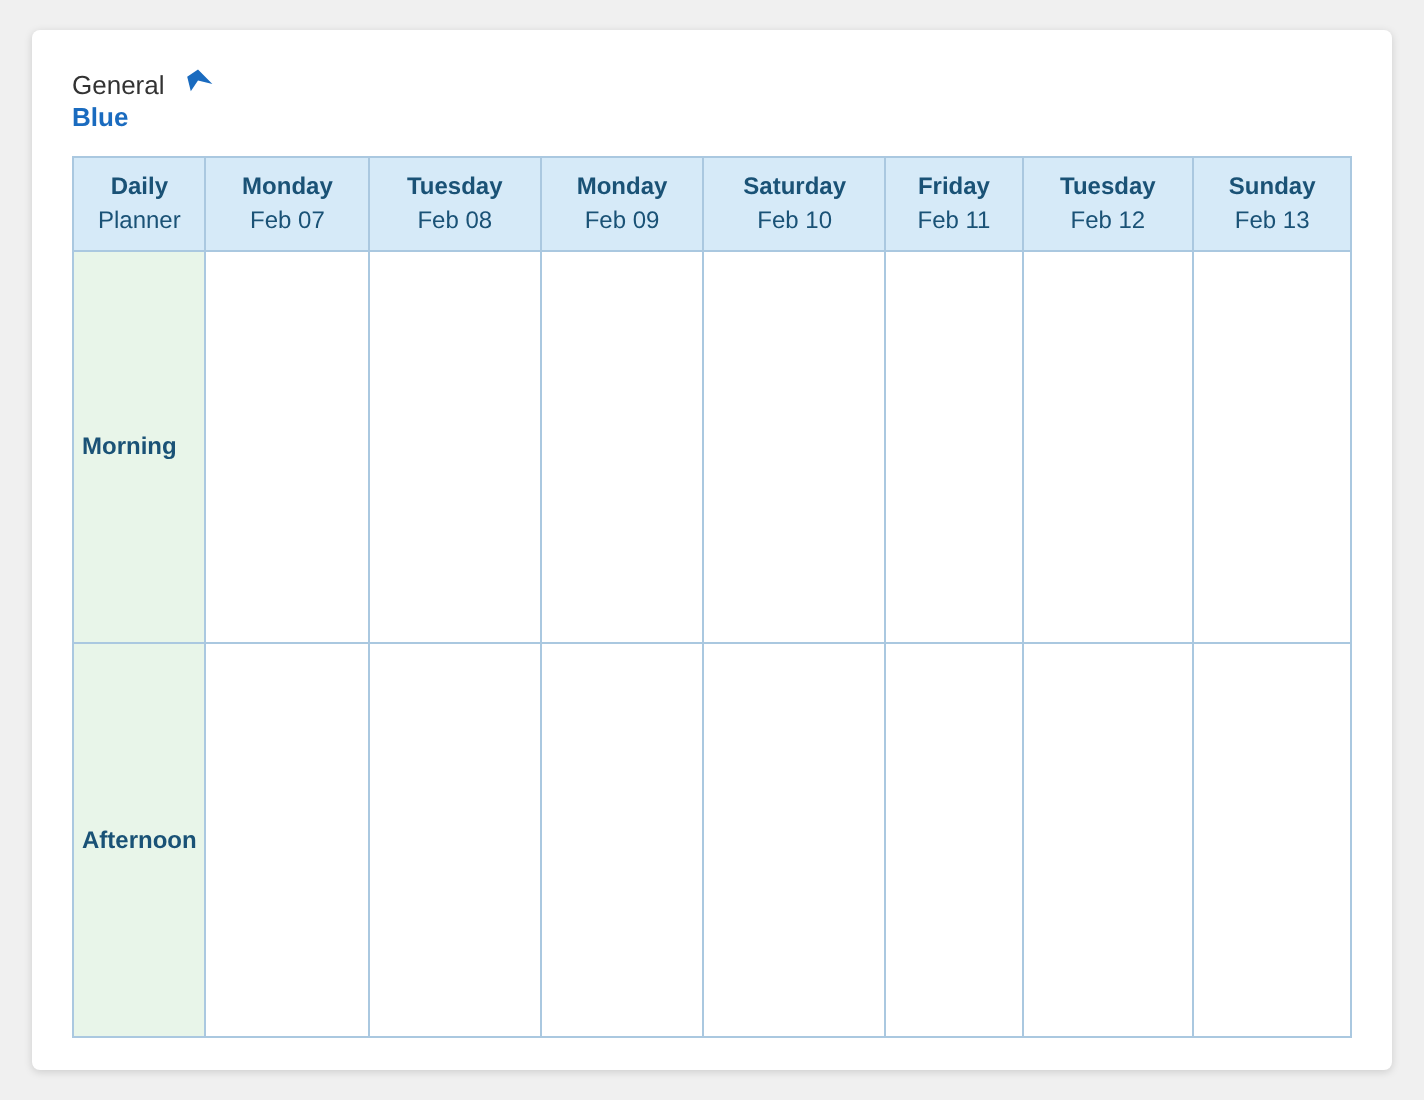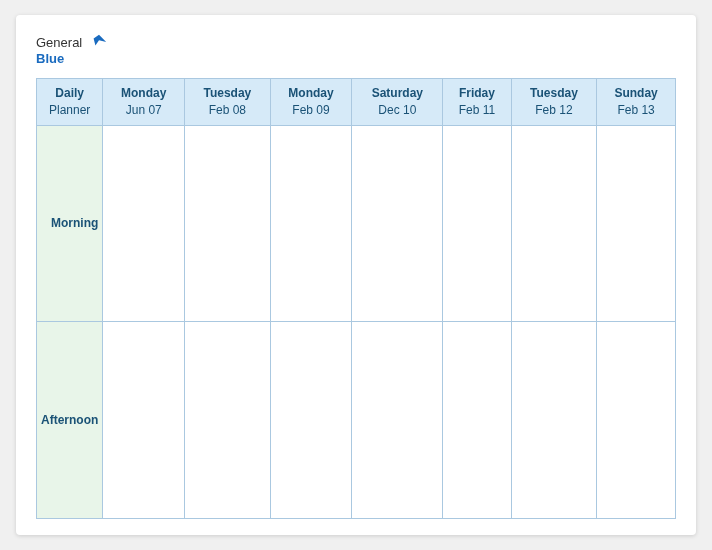--- a/index.html
+++ b/index.html
@@ -90,21 +90,21 @@
       font-size: 12px;
       font-weight: bold;
     }
     .header-row th .day-date {
       display: block;
       font-size: 12px;
       font-weight: normal;
     }
     .label-cell {
       background: #e8f5e9;
-      text-align: right;
+      text-align: left;
       vertical-align: middle;
       font-size: 12px;
       font-weight: bold;
       color: #1a5276;
       width: 60px;
       padding: 6px 4px;
     }
     .content-cell {
       background: #fff;
       width: calc((100% - 80px) / 7);
@@ -131,33 +131,33 @@
 
   <table class="calendar-table">
     <thead>
       <tr class="header-row">
         <th>
           <span class="day-name">Daily</span>
           <span class="day-date">Planner</span>
         </th>
         <th>
           <span class="day-name">Monday</span>
-          <span class="day-date">Jun 07</span>
+          <span class="day-date">Feb 07</span>
         </th>
         <th>
           <span class="day-name">Tuesday</span>
           <span class="day-date">Feb 08</span>
         </th>
         <th>
           <span class="day-name">Monday</span>
           <span class="day-date">Feb 09</span>
         </th>
         <th>
           <span class="day-name">Saturday</span>
-          <span class="day-date">Dec 10</span>
+          <span class="day-date">Feb 10</span>
         </th>
         <th>
           <span class="day-name">Friday</span>
           <span class="day-date">Feb 11</span>
         </th>
         <th>
           <span class="day-name">Tuesday</span>
           <span class="day-date">Feb 12</span>
         </th>
         <th>

